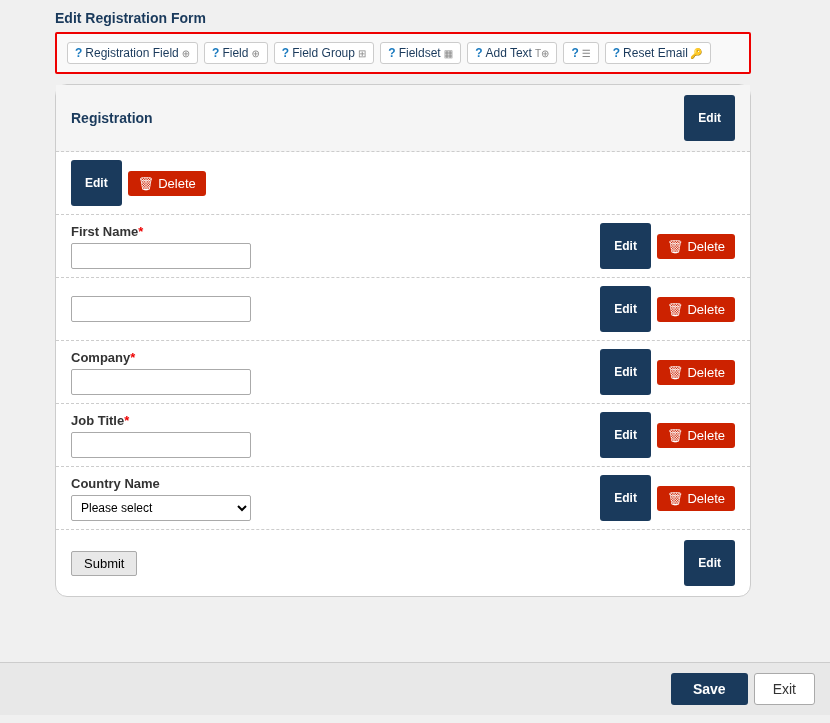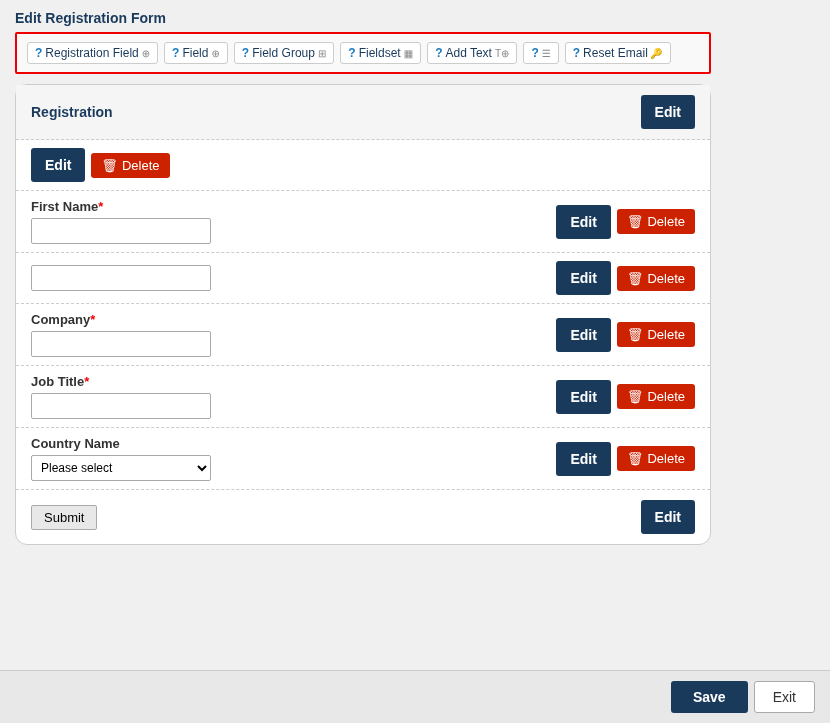--- a/index.html
+++ b/index.html
@@ -8,20 +8,21 @@
       font-size: 13px;
       background: #f0f0f0;
       color: #333;
     }
 
     .page-wrapper {
       width: 726px;
       min-height: 723px;
       background: #f0f0f0;
       position: relative;
+      margin-left: 40px;
     }
 
     .page-title {
       padding: 10px 15px 6px 15px;
       font-size: 14px;
       font-weight: bold;
       color: #1a3a5c;
     }
 
     .toolbar-box {
@@ -138,24 +139,24 @@
     .field-actions {
       display: flex;
       gap: 6px;
       align-items: center;
     }
 
     .btn-edit {
       background: #1a3a5c;
       color: #fff;
       border: none;
-      padding: 9px 14px;
-      border-radius: 3px;
-      cursor: pointer;
-      font-size: 14px;
+      padding: 16px 14px;
+      border-radius: 3px;
+      cursor: pointer;
+      font-size: 12px;
       font-weight: bold;
     }
 
     .btn-delete {
       background: #cc2200;
       color: #fff;
       border: none;
       padding: 5px 10px;
       border-radius: 3px;
       cursor: pointer;
@@ -176,21 +177,21 @@
 
     .submit-row {
       display: flex;
       justify-content: space-between;
       align-items: center;
       padding: 10px 15px;
     }
 
     .bottom-bar {
       position: fixed;
-      bottom: 0;
+      bottom: 8px;
       left: 0;
       width: 830px;
       background: #e8e8e8;
       border-top: 1px solid #ccc;
       padding: 10px 15px;
       display: flex;
       justify-content: flex-end;
       gap: 6px;
     }
 

